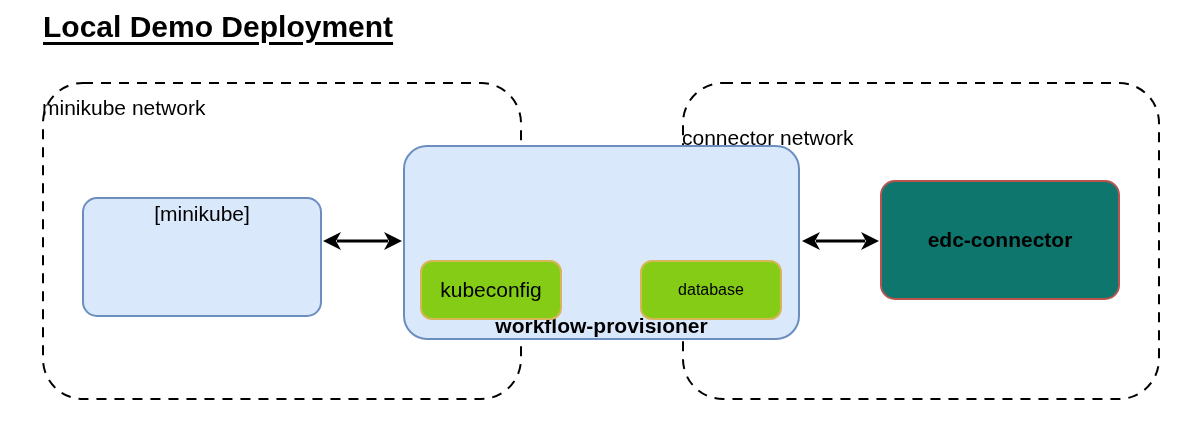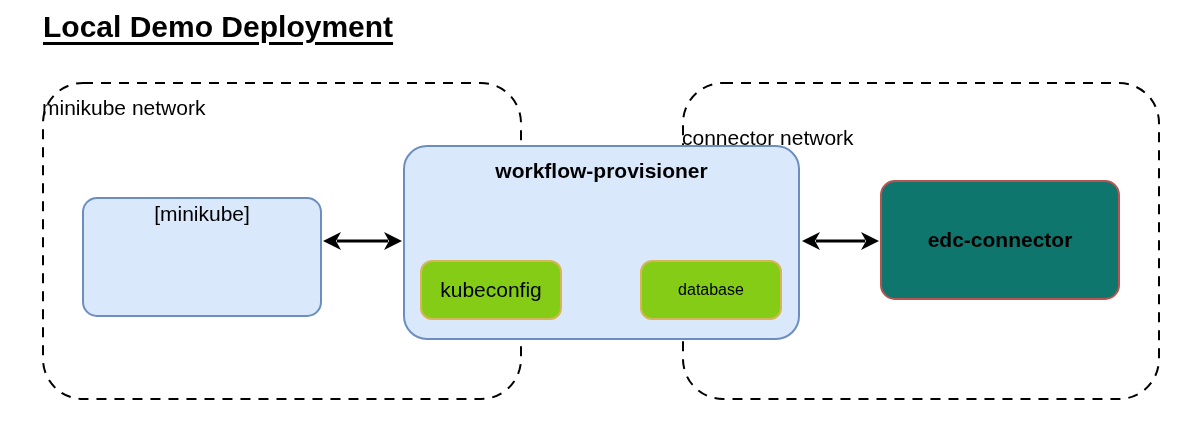--- a/index.html
+++ b/index.html
@@ -53,21 +53,21 @@
   .node.k8s {
     left: 82px; top: 197px; width: 240px; height: 120px;
     border-radius: 15px;
     font-weight: normal; font-size: 21px; line-height: 1.45;
     flex-direction: column;
     justify-content: space-between;
   }
   .node.wf {
     left: 403px; top: 145px; width: 397px; height: 195px;
     border-radius: 24px;
-    align-items: flex-start;
+    align-items: flex-end;
   }
   .wf-title {
     width: 100%;
     padding-top: 12px;
     text-align: center;
     font-weight: bold; font-size: 21px;
   }
   .node.kubeconfig {
     left: 420px; top: 260px; width: 142px; height: 60px;
     border-radius: 12px; font-size: 21px; z-index: 3;

